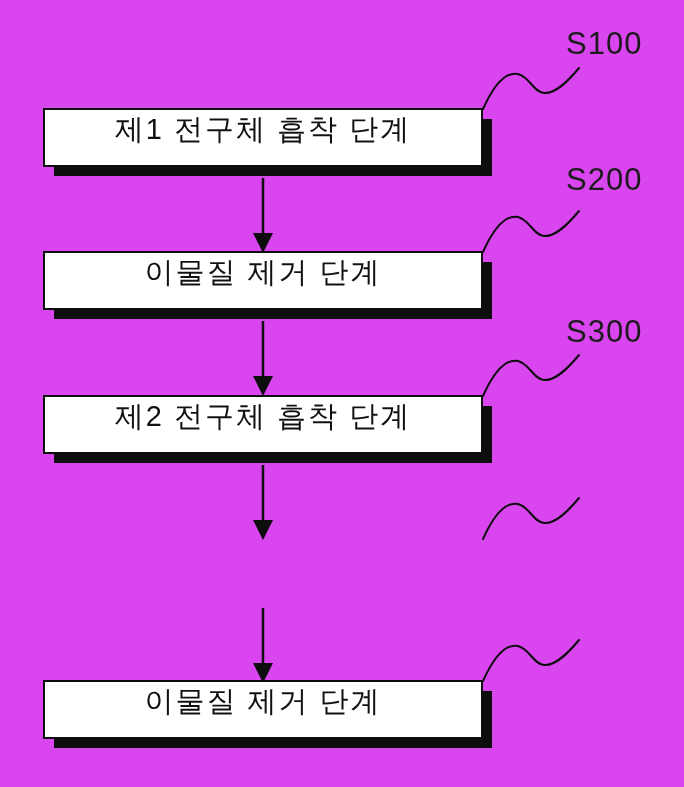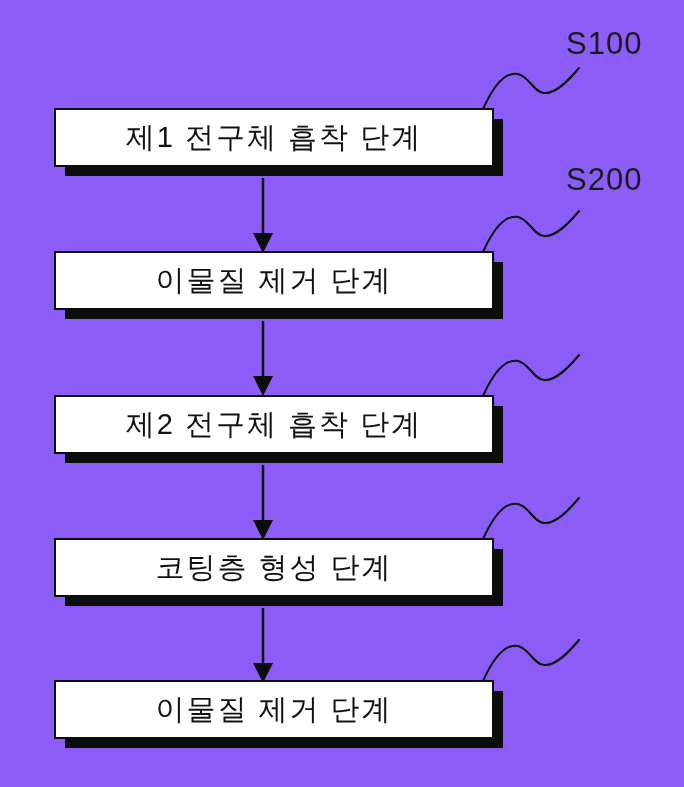--- a/index.html
+++ b/index.html
@@ -4,35 +4,34 @@
 <style>
   html, body {
     margin: 0;
     padding: 0;
     background: #ffffff;
   }
   .canvas {
     position: relative;
     width: 684px;
     height: 787px;
-    background: #8b5cf6;
+    background: #d946ef;
     overflow: hidden;
     font-family: "Liberation Sans", sans-serif;
   }
   .step-box {
     position: absolute;
-    left: 54px;
+    left: 43px;
     width: 440px;
     height: 59px;
     box-sizing: border-box;
     background: #ffffff;
     border: 2px solid #0d0d0d;
     box-shadow: 10px 10px 0 -1px #0d0d0d;
     display: flex;
-    align-items: center;
     justify-content: center;
   }
   .box-label {
     font-size: 29px;
     letter-spacing: 2px;
     color: #111111;
     white-space: nowrap;
     font-family: "Liberation Sans", sans-serif;
   }
   .ref-label {
@@ -83,38 +82,36 @@
   </svg>
   <div class="step-box" style="top:251px">
     <span class="box-label">이물질 제거 단계</span>
   </div>
 
   <svg class="down-arrow" style="top:321px" viewBox="0 0 22 75">
     <line x1="11" y1="0" x2="11" y2="58" stroke="#0d0d0d" stroke-width="2.5"></line>
     <polygon points="1,55 21,55 11,75" fill="#0d0d0d"></polygon>
   </svg>
 
+  <div class="ref-label" style="top:316px">S300</div>
   <svg class="squiggle" style="top:346px" viewBox="0 0 110 52">
     <path d="M 7,50 C 16,30 28,12 42,15 C 54,18 57,33 68,34 C 80,35 93,21 103,9" fill="none" stroke="#0d0d0d" stroke-width="2" stroke-linecap="round"></path>
   </svg>
   <div class="step-box" style="top:395px">
     <span class="box-label">제2 전구체 흡착 단계</span>
   </div>
 
   <svg class="down-arrow" style="top:465px" viewBox="0 0 22 75">
     <line x1="11" y1="0" x2="11" y2="58" stroke="#0d0d0d" stroke-width="2.5"></line>
     <polygon points="1,55 21,55 11,75" fill="#0d0d0d"></polygon>
   </svg>
 
   <svg class="squiggle" style="top:489px" viewBox="0 0 110 52">
     <path d="M 7,50 C 16,30 28,12 42,15 C 54,18 57,33 68,34 C 80,35 93,21 103,9" fill="none" stroke="#0d0d0d" stroke-width="2" stroke-linecap="round"></path>
   </svg>
-  <div class="step-box" style="top:538px">
-    <span class="box-label">코팅층 형성 단계</span>
-  </div>
 
   <svg class="down-arrow" style="top:608px" viewBox="0 0 22 75">
     <line x1="11" y1="0" x2="11" y2="58" stroke="#0d0d0d" stroke-width="2.5"></line>
     <polygon points="1,55 21,55 11,75" fill="#0d0d0d"></polygon>
   </svg>
 
   <svg class="squiggle" style="top:631px" viewBox="0 0 110 52">
     <path d="M 7,50 C 16,30 28,12 42,15 C 54,18 57,33 68,34 C 80,35 93,21 103,9" fill="none" stroke="#0d0d0d" stroke-width="2" stroke-linecap="round"></path>
   </svg>
   <div class="step-box" style="top:680px">

